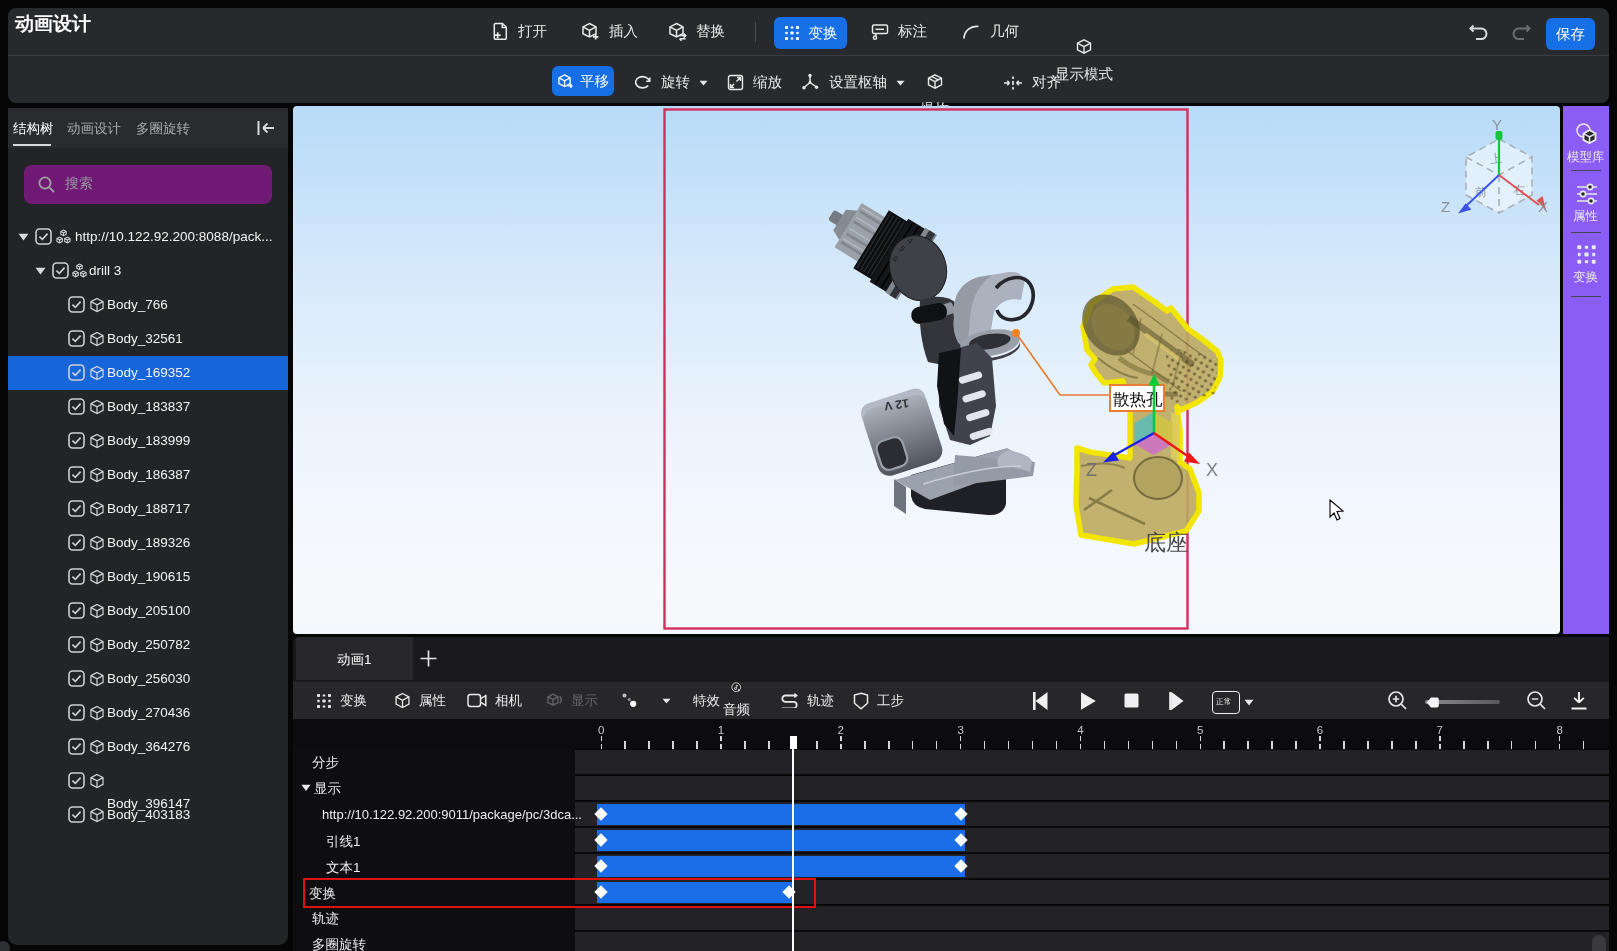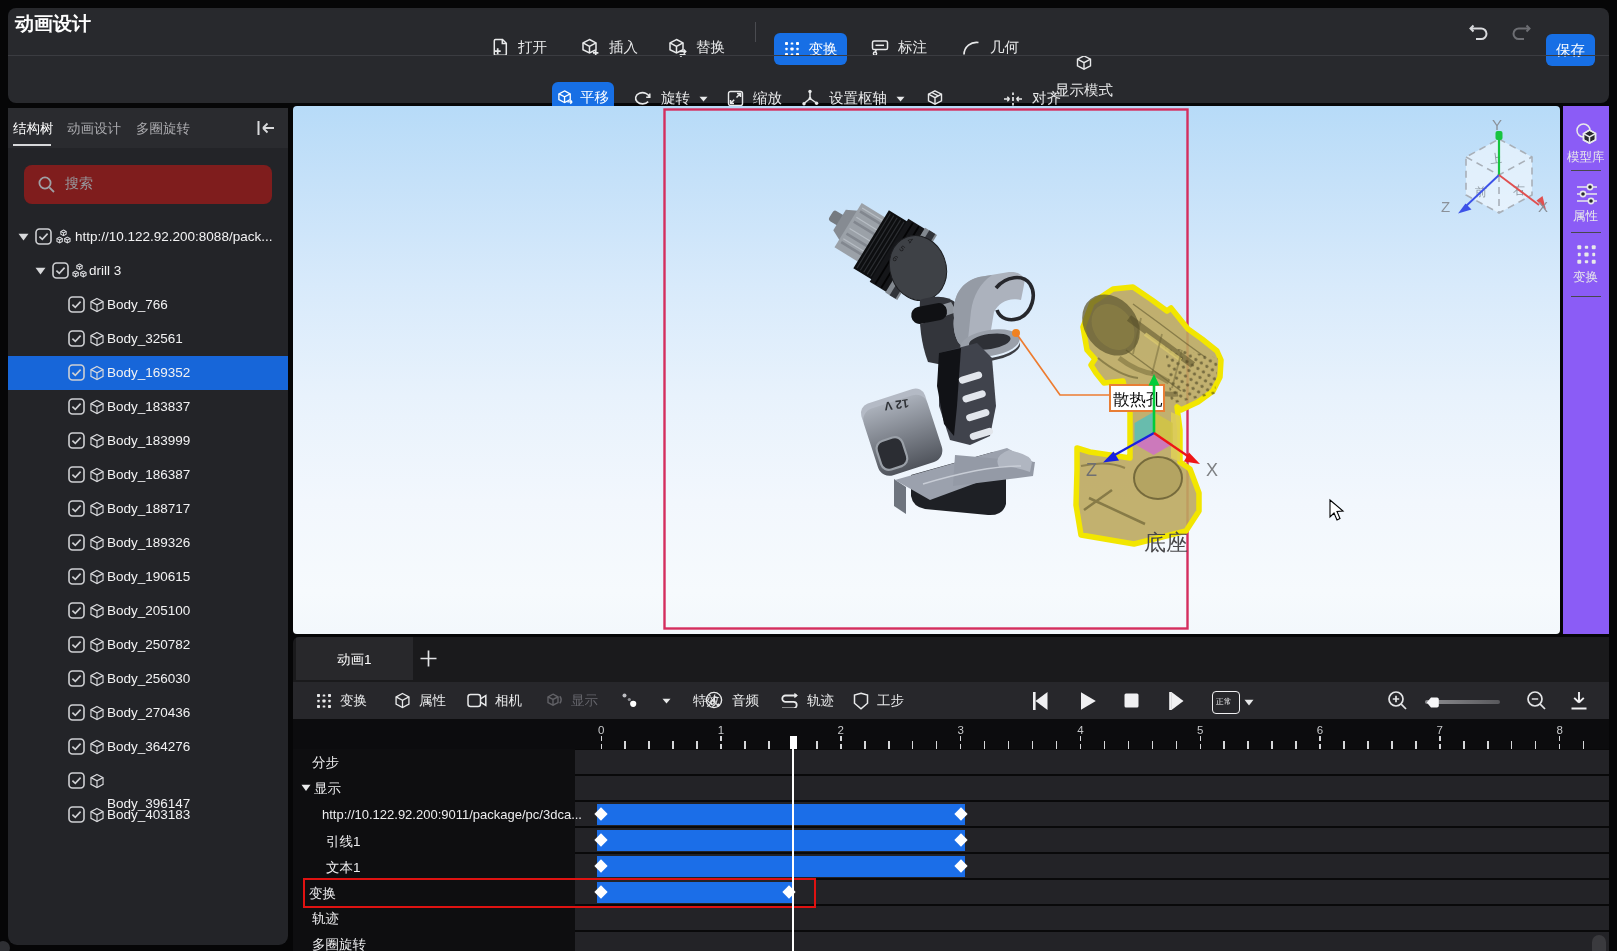--- a/index.html
+++ b/index.html
@@ -1,19 +1,19 @@
 <!DOCTYPE html>
 <html><head><meta charset="utf-8">
 <style>
   html,body{margin:0;padding:0;width:1617px;height:951px;background:#060607;overflow:hidden;
     font-family:"Liberation Sans",sans-serif;-webkit-font-smoothing:antialiased;}
   .abs{position:absolute;}
   #topbar{left:8px;top:8px;width:1601px;height:95px;background:#28292d;border-radius:8px;}
   #topsep{left:8px;top:55px;width:1601px;height:1px;background:#3b3c41;}
-  .mi{position:absolute;display:flex;align-items:center;gap:9px;color:#e8e9ea;font-size:14.5px;white-space:nowrap;margin-top:16px;}
+  .mi{position:absolute;display:flex;align-items:center;gap:9px;color:#e8e9ea;font-size:14.5px;white-space:nowrap;}
   .blue{background:#176fe5;border-radius:6px;color:#fff;}
   #leftpanel{left:8px;top:108px;width:280px;height:837px;background:#232428;overflow:hidden;border-radius:0 0 9px 9px;}
   #lp-top{position:absolute;left:0;top:0;width:280px;height:40px;background:#2a2b2f;}
   #viewport{left:293px;top:106px;width:1267px;height:528px;border-radius:4px;
     background:linear-gradient(180deg,#b7dbf8 0%,#c5e1f9 14%,#d8eafb 34%,#e8f2fc 55%,#f2f7fd 75%,#f6fafd 92%,#f3f8fc 100%);}
   #rightbar{left:1563px;top:106px;width:46px;height:528px;background:#8b5cf6;}
   #timeline{left:293px;top:637px;width:1316px;height:314px;background:#121214;overflow:hidden;border-radius:6px 0 0 0;}
   .ti{position:absolute;height:37px;display:flex;align-items:center;gap:8px;color:#e8e9ea;font-size:13.5px;white-space:nowrap;}
 </style></head>
 <body>
@@ -154,21 +154,21 @@
 <div class="abs" id="leftpanel">
   <div id="lp-top"></div>
   <div style="position:absolute;left:5px;top:12px;color:#fff;font-size:13.5px;">结构树</div>
   <div style="position:absolute;left:5px;top:36px;width:38px;height:2px;background:#d8d9db;"></div>
   <div style="position:absolute;left:59px;top:12px;color:#ababaf;font-size:13.5px;">动画设计</div>
   <div style="position:absolute;left:128px;top:12px;color:#ababaf;font-size:13.5px;">多圈旋转</div>
   <svg style="position:absolute;left:249px;top:13px;" width="18" height="14" viewBox="0 0 18 14" fill="none" stroke="#d8d9db" stroke-width="1.8">
       <path d="M1.5 0v14" stroke-width="2"></path>
       <path d="M17 7H6m0 0 4.5-4.5M6 7l4.5 4.5"></path>
     </svg>
-  <div style="position:absolute;left:16px;top:57px;width:248px;height:39px;background:#7f1d1d;border-radius:8px;">
+  <div style="position:absolute;left:16px;top:57px;width:248px;height:39px;background:#701a75;border-radius:8px;">
     <svg style="position:absolute;left:13px;top:10px;" width="19" height="19" viewBox="0 0 19 19" fill="none" stroke="#9fa0a5" stroke-width="1.8">
         <circle cx="8" cy="8" r="5.6"></circle>
         <path d="M12.3 12.3 17 17"></path>
       </svg>
     <div style="position:absolute;left:41px;top:10px;color:#97989d;font-size:14px;">搜索</div>
   </div>
   <div id="tree">
       <svg style="position:absolute;left:10px;top:125px" width="11" height="8" viewBox="0 0 11 8" fill="#d8d9db">
         <path d="M0.5 0.8h10L5.5 7.4z"></path>
       </svg>
@@ -564,21 +564,21 @@
     <svg width="20" height="18" viewBox="0 0 20 18">
         <circle cx="4.5" cy="3.6" r="2" fill="#bdbec2"></circle>
         <circle cx="9.3" cy="7.5" r="1.6" fill="#8e8f94"></circle>
         <circle cx="13.2" cy="11.8" r="3.1" fill="#fff"></circle>
       </svg>
     <svg width="9" height="6" viewBox="0 0 9 6" fill="#e8e9ea">
         <path d="M0.5 0.8h8L4.5 5.6z"></path>
       </svg>
     <span>特效</span>
     </div>
-  <div class="ti" style="left:412px;top:45px;">
+  <div class="ti" style="left:430px;top:45px;flex-direction:column;">
     <svg width="19" height="19" viewBox="0 0 19 19" fill="none" stroke="#e8e9ea" stroke-width="1.4">
         <circle cx="9" cy="9" r="7.6"></circle>
         <circle cx="7.6" cy="11.4" r="1.7"></circle>
         <path d="M9.3 11.2V5.6l3.2 1"></path>
         <path d="M13.4 12.4v3.4M11.7 14.1h3.4" stroke-width="1.5"></path>
       </svg>
     <span>音频</span>
     </div>
   <div class="ti" style="left:487px;top:45px;">
     <svg width="19" height="15" viewBox="0 0 19 15" fill="none" stroke="#e8e9ea" stroke-width="1.8">

